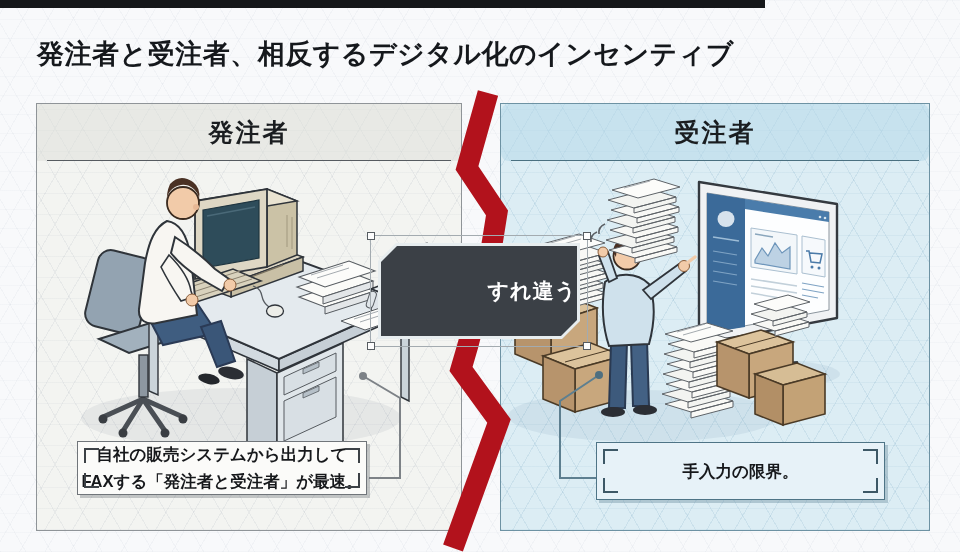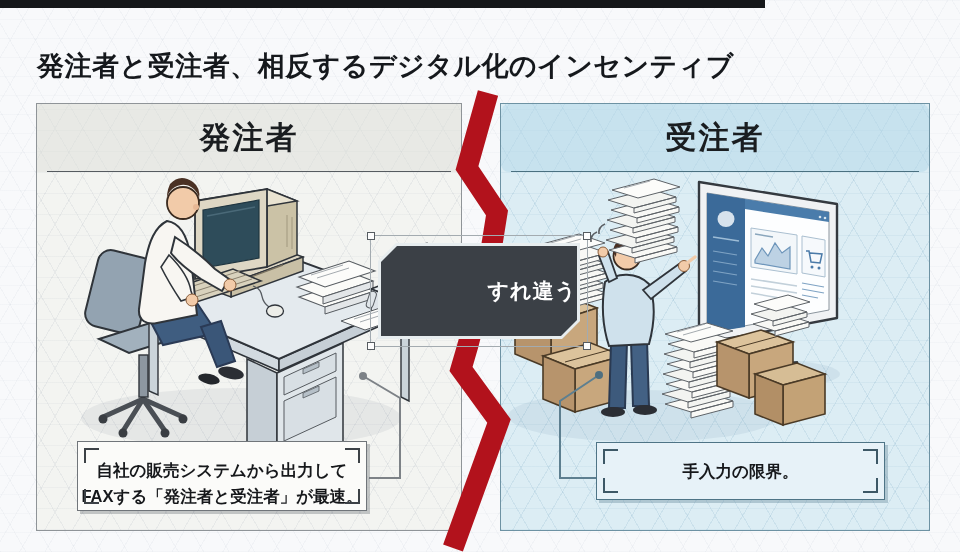--- a/index.html
+++ b/index.html
@@ -4,53 +4,53 @@
 <style>
   html,body{margin:0;padding:0;}
   body{font-family:"Liberation Sans","DejaVu Sans",sans-serif;background:#eef0f3;}
   .stage{position:relative;width:960px;height:552px;overflow:hidden;
     background-color:#f8f9fb;
     background-image:
       repeating-linear-gradient(60deg, rgba(175,185,200,.10) 0 1px, transparent 1px 22px),
       repeating-linear-gradient(-60deg, rgba(175,185,200,.10) 0 1px, transparent 1px 22px),
       repeating-linear-gradient(0deg, rgba(175,185,200,.07) 0 1px, transparent 1px 19px);}
   .topbar{position:absolute;left:0;top:0;width:765px;height:8px;background:#15171a;}
-  .title{position:absolute;left:37px;top:36px;font-size:27px;font-weight:900;color:#15181c;letter-spacing:.5px;white-space:nowrap;margin-top:12px;}
+  .title{position:absolute;left:37px;top:36px;font-size:27px;font-weight:900;color:#15181c;letter-spacing:.5px;white-space:nowrap;}
   .panel{position:absolute;top:103px;height:428px;box-sizing:border-box;z-index:10;}
   .panel.orderer{left:36px;width:426px;border:1.5px solid #8f9498;background-color:#f3f4f1;
     background-image:repeating-linear-gradient(60deg, rgba(150,160,175,.13) 0 1px, transparent 1px 24px),
       repeating-linear-gradient(-60deg, rgba(150,160,175,.13) 0 1px, transparent 1px 24px),
       repeating-linear-gradient(0deg, rgba(150,160,175,.08) 0 1px, transparent 1px 21px);}
   .panel.contractor{left:500px;width:430px;border:1.5px solid #6d92a3;background-color:#dcedf4;
     background-image:repeating-linear-gradient(60deg, rgba(110,160,190,.16) 0 1px, transparent 1px 24px),
       repeating-linear-gradient(-60deg, rgba(110,160,190,.16) 0 1px, transparent 1px 24px),
       repeating-linear-gradient(0deg, rgba(110,160,190,.09) 0 1px, transparent 1px 21px);}
-  .panel-head{position:relative;height:68px;display:flex;align-items:center;justify-content:center;
-    font-size:31px;font-weight:900;color:#1a1d20;letter-spacing:2px;}
+  .panel-head{position:relative;height:57px;display:flex;align-items:center;justify-content:center;
+    font-size:25px;font-weight:900;color:#1a1d20;letter-spacing:2px;}
   .orderer .panel-head{background:rgba(223,224,218,.55);}
   .contractor .panel-head{background:rgba(183,216,233,.55);border-radius:8px;}
   .panel-head::after{content:"";position:absolute;left:10px;right:10px;bottom:0;border-bottom:1.6px solid #565b60;}
   .contractor .panel-head::after{border-color:#4a7080;}
   .illu{position:absolute;}
   
   .overlay{position:absolute;left:0;top:0;z-index:20;pointer-events:none;}
   
   .badge-wrap{position:absolute;left:378px;top:243px;width:202px;height:96px;z-index:30;}
   .badge-frame{position:absolute;inset:-8px;border:1px solid #a3abb0;}
   .handle{position:absolute;width:8px;height:8px;background:#fdfdfd;border:1.4px solid #565c61;box-sizing:border-box;}
   .handle.tl{left:-4px;top:-4px}.handle.tr{right:-4px;top:-4px}.handle.bl{left:-4px;bottom:-4px}.handle.br{right:-4px;bottom:-4px}
   .badge-outer{position:absolute;inset:0;background:#e7edef;filter:drop-shadow(0 0 1px #5a6064);
     clip-path:polygon(18px 0,100% 0,100% calc(100% - 18px),calc(100% - 18px) 100%,0 100%,0 18px);}
   .badge-inner{position:absolute;inset:3px;background:#3b4046;display:flex;flex-direction:column;align-items:flex-end;justify-content:center;
     clip-path:polygon(16px 0,100% 0,100% calc(100% - 16px),calc(100% - 16px) 100%,0 100%,0 16px);
     color:#ffffff;font-size:21px;font-weight:900;line-height:1.45;letter-spacing:1px;text-align:center;}
   
   .callout{position:absolute;z-index:40;display:flex;align-items:center;justify-content:center;box-sizing:border-box;
     font-weight:700;color:#16181b;text-align:center;line-height:1.62;font-size:16.5px;}
-  .callout.left{left:77px;top:441px;width:290px;height:70px;background:#fbfbf9;border:1.5px solid #70757a;box-shadow:3px 3px 0 rgba(100,106,112,.35);align-items:flex-end;}
+  .callout.left{left:77px;top:441px;width:290px;height:54px;background:#fbfbf9;border:1.5px solid #70757a;box-shadow:3px 3px 0 rgba(100,106,112,.35);}
   .callout.right{left:596px;top:442px;width:289px;height:58px;background:#e7f2f8;border:1.5px solid #4e7486;box-shadow:3px 3px 0 rgba(70,110,130,.3);}
   .callout.right .c-text{text-align:left;}
   .corner{position:absolute;width:13px;height:13px;}
   .corner.tl{left:6px;top:6px;border-left:2px solid #3c4146;border-top:2px solid #3c4146;}
   .corner.tr{right:6px;top:6px;border-right:2px solid #3c4146;border-top:2px solid #3c4146;}
   .corner.bl{left:6px;bottom:6px;border-left:2px solid #3c4146;border-bottom:2px solid #3c4146;}
   .corner.br{right:6px;bottom:6px;border-right:2px solid #3c4146;border-bottom:2px solid #3c4146;}
   .callout.right .corner{border-color:#3d5866;}
 </style>
 </head>

